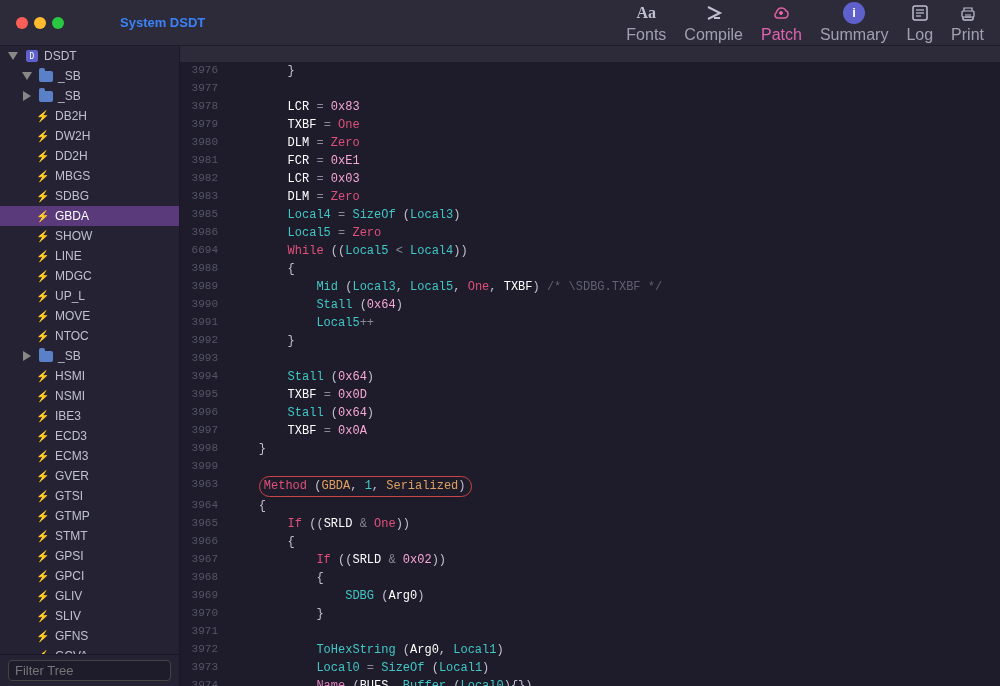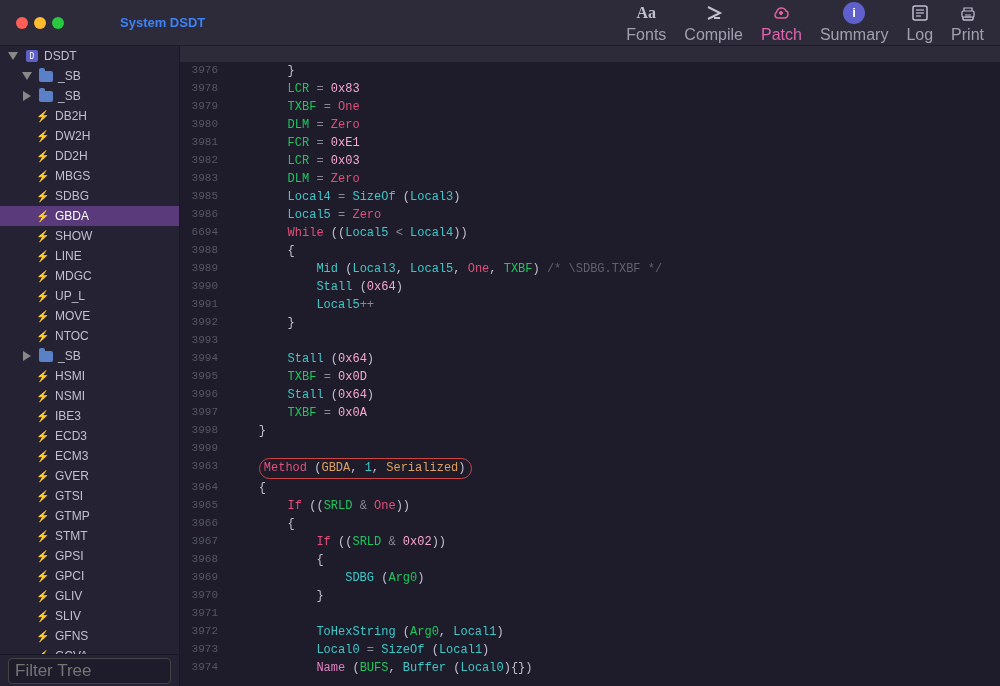--- a/index.html
+++ b/index.html
@@ -201,21 +201,21 @@
       border-top: 1px solid #1a1828;
       display: flex;
       align-items: center;
       padding: 0 8px;
     }
     .filter-input {
       background: #1e1c2a;
       border: 1px solid #444;
       border-radius: 4px;
       color: #c0c0d0;
-      font-size: 17px;
+      font-size: 13px;
       width: 100%;
       padding: 2px 6px;
       outline: none;
     }
 
     
     .code-area {
       flex: 1;
       background: #1e1c2a;
       overflow: auto;
@@ -244,21 +244,21 @@
       white-space: pre;
       padding-right: 16px;
       line-height: 1.5;
       color: #c0c0d0;
     }
 
     
     .kw { color: #e0507a; }        
     .fn { color: #40c8c8; }        
     .hex { color: #f9a8d4; }       
-    .var { color: #22c55e; }       
+    .var { color: #ffffff; }       
     .op { color: #888899; }        
     .comment { color: #606070; }   
     .num { color: #40c8c8; }
     .local { color: #40c8c8; }
     .punc { color: #c0c0d0; }
     .one { color: #e0507a; }       
     .name-kw { color: #e080c0; }
   </style>
 </head>
 <body>
@@ -493,20 +493,24 @@
   </div>
 
   <div class="code-area">
     <div style="padding: 0;">
 
       <div class="code-row">
         <span class="line-num">3976</span>
         <span class="line-content">        <span class="punc">}</span></span>
       </div>
       <div class="code-row">
+        <span class="line-num">3977</span>
+        <span class="line-content"> </span>
+      </div>
+      <div class="code-row">
         <span class="line-num">3978</span>
         <span class="line-content">        <span class="var">LCR</span> <span class="op">=</span> <span class="hex">0x83</span></span>
       </div>
       <div class="code-row">
         <span class="line-num">3979</span>
         <span class="line-content">        <span class="var">TXBF</span> <span class="op">=</span> <span class="one">One</span></span>
       </div>
       <div class="code-row">
         <span class="line-num">3980</span>
         <span class="line-content">        <span class="var">DLM</span> <span class="op">=</span> <span class="one">Zero</span></span>

